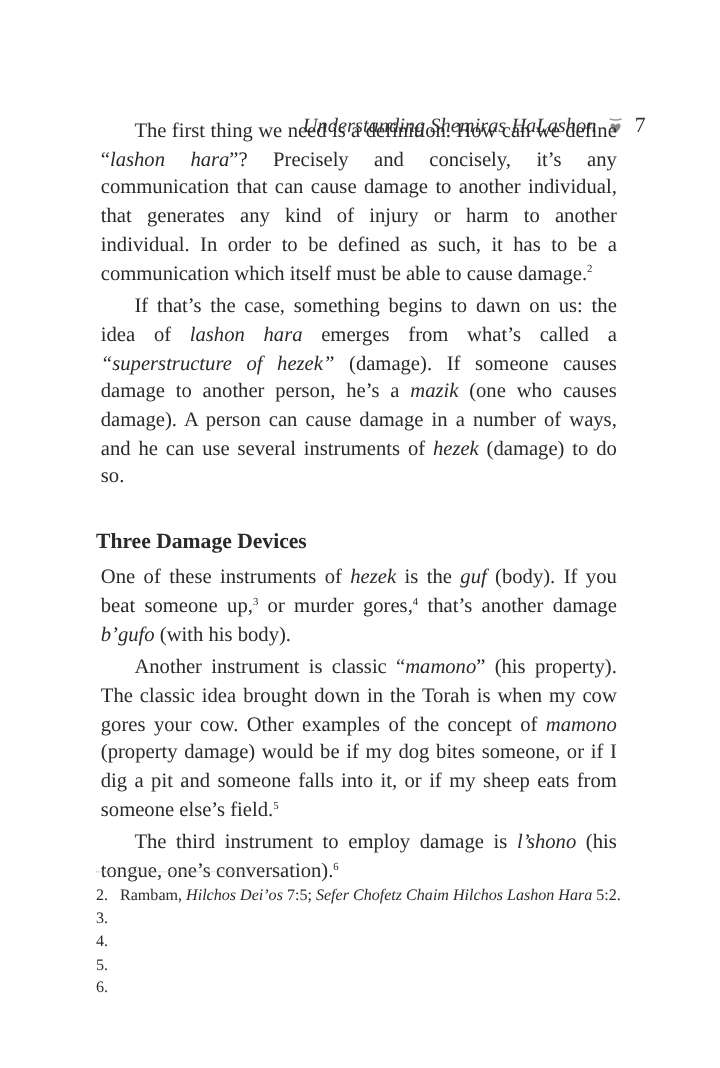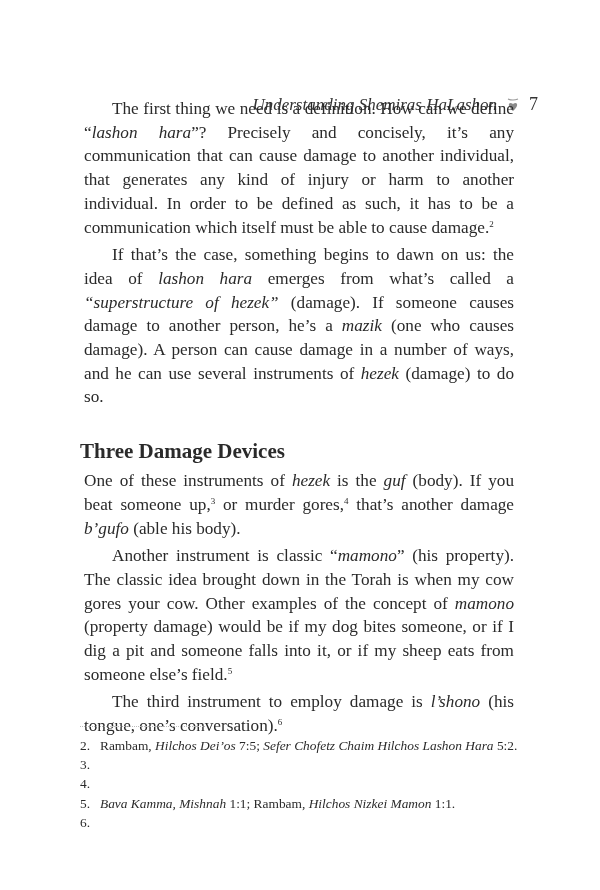--- a/index.html
+++ b/index.html
@@ -16,21 +16,21 @@
   .header .pageno { font-size: 18px; }
   .body {
     position: absolute; left: 80px; width: 438px; top: 93px;
     font-size: 17.2px; line-height: 23.7px; text-align: justify;
   }
   .body p { margin: 4px; }
   .body p.ind { text-indent: 28px; }
   .body p.noind { text-indent: 0; }
   .body .sec-gap { height: 26px; }
   h2 {
-    margin: 0 0 6px 0; font-size: 21px; font-weight: bold; line-height: 24px;
+    margin: 0 0 6px 0; font-size: 18px; font-weight: bold; line-height: 24px;
   }
   sup { font-size: 9px; vertical-align: 6px; line-height: 0; }
   i { font-style: italic; }
   .fn-rule {
     position: absolute; left: 80px; top: 726px; width: 125px; border-top: 1px dotted #bbb;
   }
   .footnotes {
     position: absolute; left: 80px; top: 736px; width: 440px;
     font-size: 13.4px; line-height: 19.2px; color: #2a2a2a;
   }
@@ -47,38 +47,37 @@
     <path d="M6 13 C1 9 1 5 3.5 5 C5 5 6 6 6 6.5 C6 6 7 5 8.5 5 C11 5 11 9 6 13 Z" fill="#8a8a8a"></path>
   </svg>
   <span class="pageno">7</span>
 </div>
 
 <div class="body">
   <p class="ind"><span>The first thing we need is a definition. How can we define “</span><i>lashon hara</i><span>”? Precisely and concisely, it’s any communication that can cause damage to another individual, that generates any kind of injury or harm to another individual. In order to be defined as such, it has to be a communication which itself must be able to cause dam­age.</span><sup>2</sup></p>
   <p class="ind"><span>If that’s the case, something begins to dawn on us: the idea of </span><i>lashon hara</i><span> emerges from what’s called a </span><i>“superstructure of hezek”</i><span> (damage). If someone causes damage to another person, he’s a </span><i>mazik</i><span> (one who causes damage). A person can cause damage in a number of ways, and he can use several instruments of </span><i>hezek</i><span> (dam­age) to do so.</span></p>
   <div class="sec-gap"></div>
   <h2>Three Damage Devices</h2>
-  <p class="noind"><span>One of these instruments of </span><i>hezek</i><span> is the </span><i>guf</i><span> (body). If you beat someone up,</span><sup>3</sup><span> or murder gores,</span><sup>4</sup><span> that’s another damage </span><i>b’gufo</i><span> (able his body).</span></p>
+  <p class="noind"><span>One of these instruments of </span><i>hezek</i><span> is the </span><i>guf</i><span> (body). If you beat someone up,</span><sup>3</sup><span> or murder gores,</span><sup>4</sup><span> that’s another damage </span><i>b’gufo</i><span> (with his body).</span></p>
   <p class="ind"><span>Another instrument is classic “</span><i>mamono</i><span>” (his property). The classic idea brought down in the Torah is when my cow gores your cow. Other examples of the concept of </span><i>mamono</i><span> (property damage) would be if my dog bites someone, or if I dig a pit and someone falls into it, or if my sheep eats from someone else’s field.</span><sup>5</sup></p>
   <p class="ind"><span>The third instrument to employ damage is </span><i>l’shono</i><span> (his tongue, one’s conversation).</span><sup>6</sup></p>
 </div>
 
 <div class="fn-rule"></div>
 
 <div class="footnotes">
   <div class="fn">
       <span class="num">2.</span>
       <span><span>Rambam, </span><i>Hilchos Dei’os</i><span> 7:5; </span><i>Sefer Chofetz Chaim Hilchos Lashon Hara</i><span> 5:2.</span></span>
     </div>
   <div class="fn">
       <span class="num">3.</span>
     </div>
   <div class="fn">
       <span class="num">4.</span>
     </div>
   <div class="fn">
       <span class="num">5.</span>
-      <span><span></span><i>Bava Kamma, Mishnah</i><span> 1:1; Rambam, </span><i>Hilchos Nizkei Mamon</i><span> 1:1.</span></span>
     </div>
   <div class="fn">
       <span class="num">6.</span>
     </div>
 </div>
 
 </body></html>

